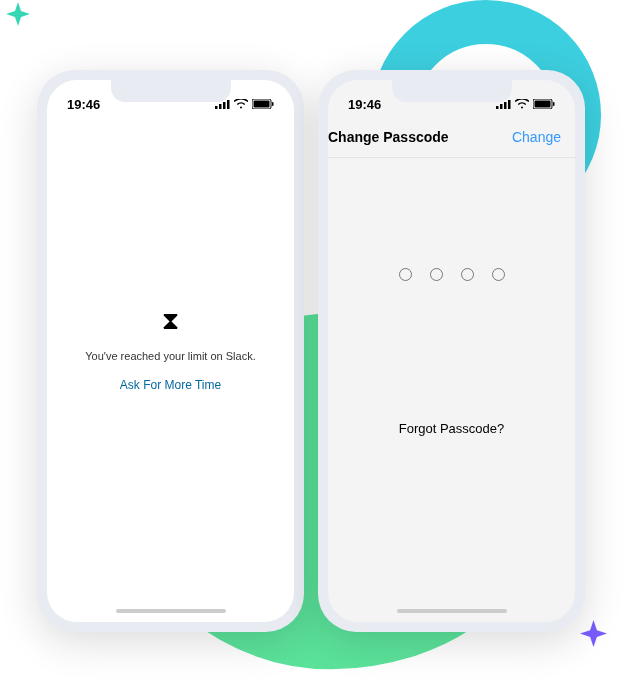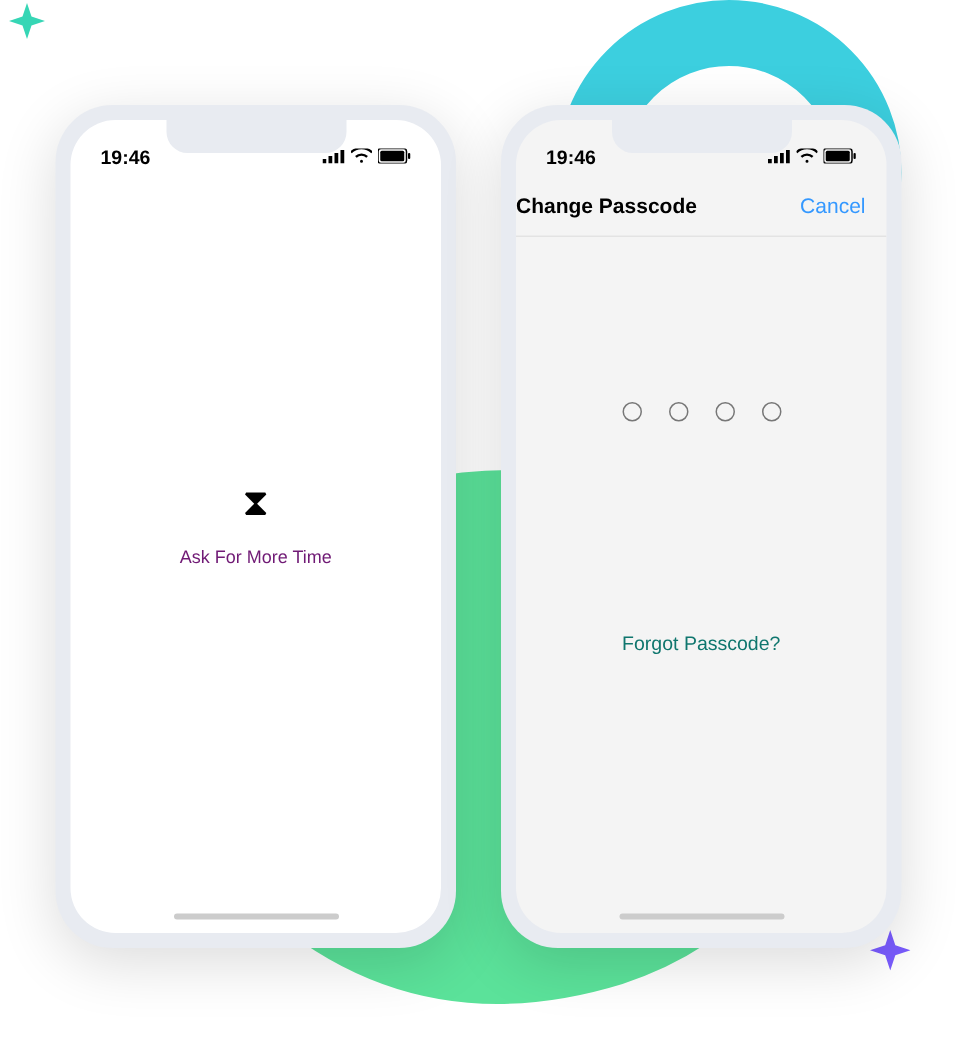--- a/index.html
+++ b/index.html
@@ -3,39 +3,39 @@
   <meta charset="utf-8">
   <style>
     *{margin:0;padding:0;box-sizing:border-box}
     body{width:641px;height:696px;font-family:-apple-system,BlinkMacSystemFont,'Segoe UI',sans-serif;position:relative;overflow:hidden;background:#fff}
     .bg-ring{position:absolute;top:0;right:40px;width:230px;height:230px;border-radius:50%;border:44px solid #3ccfdf;z-index:0}
     .bg-blob{position:absolute;bottom:20px;left:125px;width:430px;height:370px;z-index:0}
     .sparkle{position:absolute}
     .sparkle svg{display:block}
     .sp1{top:2px;left:6px}
     .sp2{bottom:49px;right:34px}
-    .phones{position:absolute;top:70px;left:37px;display:flex;gap:30px;z-index:1}
+    .phones{position:absolute;top:70px;left:37px;display:flex;gap:14px;z-index:1}
     .phone{width:267px;height:562px;background:#e8ebf1;border-radius:38px;padding:10px;box-shadow:0 10px 40px rgba(0,0,0,.14)}
     .screen{width:100%;height:100%;background:#fff;border-radius:30px;position:relative;overflow:hidden;display:flex;flex-direction:column}
     .screen.grey{background:#f4f4f4}
     .notch{position:absolute;top:0;left:50%;transform:translateX(-50%);width:120px;height:22px;background:#e8ebf1;border-radius:0 0 14px 14px;z-index:2}
     .statusbar{display:flex;justify-content:space-between;align-items:center;padding:12px 20px 0;height:36px;font-size:13px;font-weight:600;color:#000}
     .sb-icons{display:flex;gap:4px;align-items:center}
     .navbar{display:flex;align-items:center;justify-content:flex-start;position:relative;height:42px;border-bottom:1px solid #e3e3e3;font-size:14px;font-weight:600}
     .nav-cancel{position:absolute;right:14px;color:#3498ff;font-weight:400;font-size:14px}
     .content1{flex:1;display:flex;flex-direction:column;align-items:center;justify-content:center;padding:0 24px;text-align:center;margin-top:-40px}
     .hourglass{font-size:25px;margin-bottom:14px}
     .title1{font-size:23px;font-weight:700;margin-bottom:10px}
     .subtitle1{font-size:11px;color:#333;margin-bottom:16px}
-    .link{color:#701a75;font-size:12px}
+    .link{color:#0369a1;font-size:12px}
     .content2{flex:1;display:flex;flex-direction:column;align-items:center;padding-top:110px;text-align:center}
     .prompt{font-size:13.5px;font-weight:500;margin-bottom:28px}
     .dots{display:flex;gap:18px;margin-bottom:140px}
     .dot{width:13px;height:13px;border:1px solid #777;border-radius:50%}
-    .forgot{color:#0f766e;font-size:13px}
+    .forgot{color:#000000;font-size:13px}
     .homebar{position:absolute;bottom:9px;left:50%;transform:translateX(-50%);width:110px;height:4px;background:#ccc;border-radius:3px}
   </style>
 </head>
 <body>
 
 <div class="bg-ring"></div>
 
 <svg class="bg-blob" viewBox="0 0 430 370">
   <path d="M 80 40 Q 200 -20 330 30 Q 430 70 420 190 Q 410 310 290 350 Q 160 390 60 310 Q -20 230 30 120 Q 50 70 80 40 Z" fill="#5be29a"></path>
 </svg>
@@ -70,20 +70,21 @@
             </svg>
           <svg width="22" height="10" viewBox="0 0 22 10">
               <rect x="0" y="0" width="19" height="10" rx="2" fill="none" stroke="#000"></rect>
               <rect x="1.5" y="1.5" width="16" height="7" rx="1" fill="#000"></rect>
               <rect x="20" y="3" width="1.5" height="4" rx="0.7" fill="#000"></rect>
             </svg>
         </div>
       </div>
       <div class="content1">
         <div class="hourglass">⧗</div>
+        <div class="subtitle1">You've reached your limit on Slack.</div>
         <div class="link">Ask For More Time</div>
       </div>
       <div class="homebar"></div>
     </div>
   </div>
 
   <div class="phone">
     <div class="screen grey">
       <div class="notch"></div>
       <div class="statusbar">
@@ -100,21 +101,21 @@
             </svg>
           <svg width="22" height="10" viewBox="0 0 22 10">
               <rect x="0" y="0" width="19" height="10" rx="2" fill="none" stroke="#000"></rect>
               <rect x="1.5" y="1.5" width="16" height="7" rx="1" fill="#000"></rect>
               <rect x="20" y="3" width="1.5" height="4" rx="0.7" fill="#000"></rect>
             </svg>
         </div>
       </div>
       <div class="navbar">
         <span>Change Passcode</span>
-        <span class="nav-cancel">Cancel</span>
+        <span class="nav-cancel">Change</span>
       </div>
       <div class="content2">
         <div class="dots">
           <div class="dot"></div>
           <div class="dot"></div>
           <div class="dot"></div>
           <div class="dot"></div>
         </div>
         <div class="forgot">Forgot Passcode?</div>
       </div>

